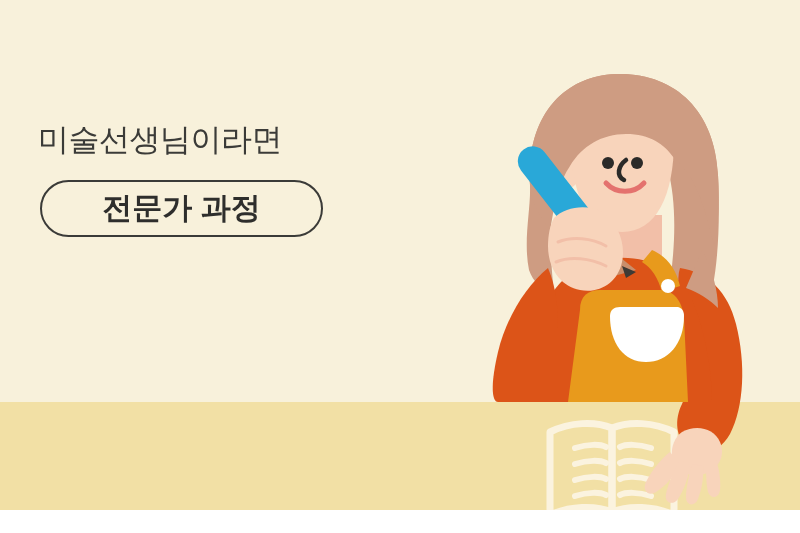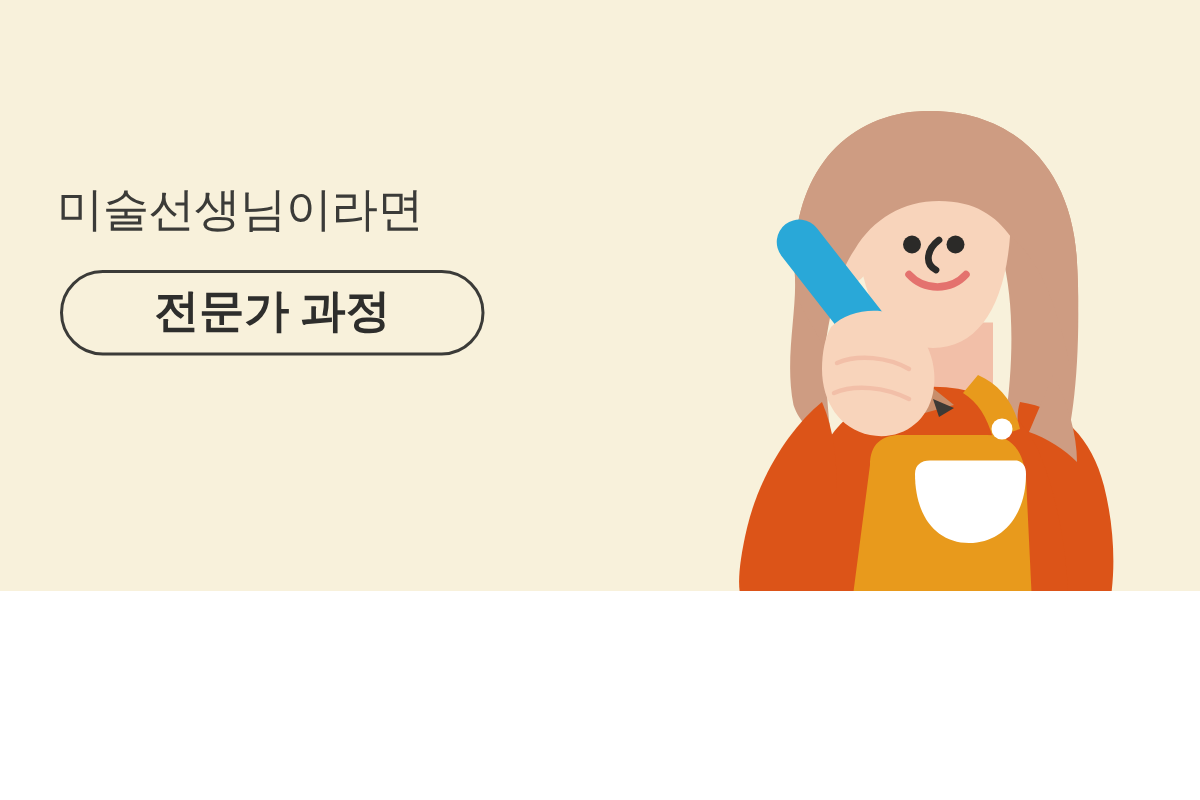--- a/index.html
+++ b/index.html
@@ -4,21 +4,21 @@
 <style>
   html,body{margin:0;padding:0;}
   body{
     width:800px;height:533px;
     font-family:"Liberation Sans","DejaVu Sans",sans-serif;
     background:#FFFFFF;
     overflow:hidden;
   }
   #banner{
     position:relative;
-    width:800px;height:394px;
+    width:800px;height:510px;
     background:#F8F1DB;
     overflow:hidden;
   }
   
   .band-top{
     position:absolute;left:0;top:0;width:800px;height:402px;
     background:#F8F1DB;
   }
   .band-bottom{
     position:absolute;left:0;top:402px;width:800px;height:131px;
@@ -40,21 +40,21 @@
   .headline .line1{display:block;font-weight:400;}
   .headline .line2{display:block;}
   .headline .strong{font-weight:700;}
   .pill{
     position:absolute;left:40px;top:180px;
     width:283px;height:57px;
     box-sizing:border-box;
     border:2px solid #3B3B38;
     border-radius:30px;
     background:transparent;
-    display:flex;align-items:center;justify-content:center;font-family:Liberation Serif, serif;
+    display:flex;align-items:center;justify-content:center;
   }
   .pill-label{
     color:#2E2E2C;
     font-size:30px;
     font-weight:700;
     letter-spacing:0px;
     line-height:1;
     padding-bottom:2px;
   }
   

